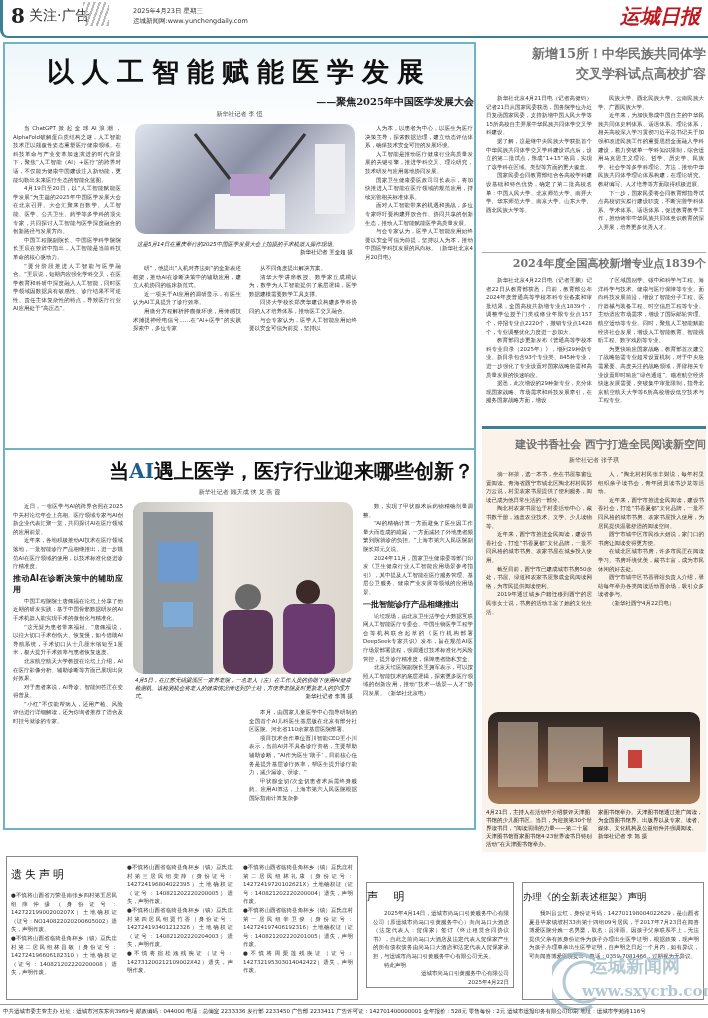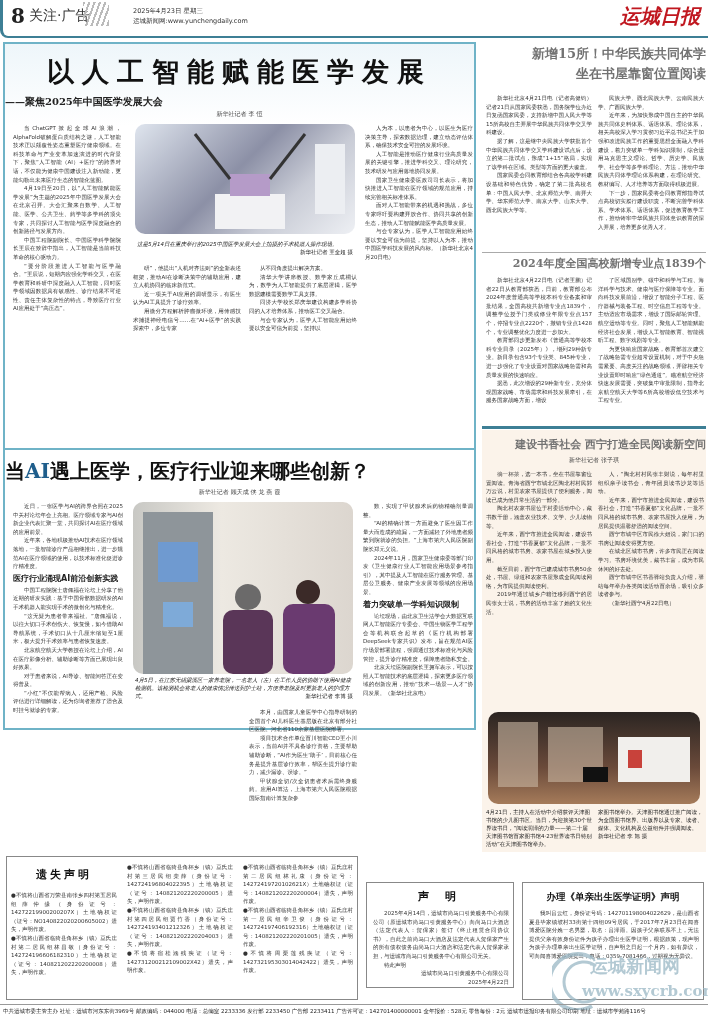--- a/index.html
+++ b/index.html
@@ -3,36 +3,36 @@
 <meta charset="utf-8">
 <style>
 *{box-sizing:border-box;margin:0;padding:0}
 body{width:708px;height:1018px;background:#fff;font-family:"DejaVu Sans",sans-serif;color:#222;overflow:hidden;position:relative}
 .hdr{position:absolute;left:0;top:0;width:708px;height:38px;border-bottom:2px solid #3d7f95;border-left:3px solid #3d7f95;border-bottom-left-radius:8px}
 .pnum{position:absolute;left:8px;top:4px;font-family:"DejaVu Serif",serif;font-weight:bold;font-size:20px}
 .psec{position:absolute;left:26px;top:7px;font-size:14px;color:#333}
 .stripes{position:absolute;left:80px;top:2px;width:26px;height:24px;background:repeating-linear-gradient(110deg,#bbb 0 2px,transparent 2px 5px)}
 .date{position:absolute;left:130px;top:6px;font-size:6.5px;line-height:10px;color:#333}
 .mast{position:absolute;right:8px;top:3px;font-family:Liberation Serif, serif;font-size:20px;color:#c0171f;font-style:italic;font-weight:bold}
-.mainbox{position:absolute;left:3px;top:42px;width:473px;height:688px;border:2px solid #6fb3c7;background:linear-gradient(#eef6fa,#ffffff 12%)}
+.mainbox{position:absolute;left:3px;top:42px;width:473px;height:788px;border:2px solid #6fb3c7;background:linear-gradient(#eef6fa,#ffffff 12%)}
 .t1{position:absolute;left:0;top:10px;width:100%;text-align:center;font-size:27px;font-weight:bold;letter-spacing:8px;color:#111}
-.sub1{position:absolute;left:0;top:51px;width:100%;text-align:left;font-family:"DejaVu Serif",serif;font-size:10px;font-weight:bold}
+.sub1{position:absolute;left:0;top:51px;width:100%;text-align:right;font-family:"DejaVu Serif",serif;font-size:10px;font-weight:bold}
 .by{position:absolute;width:100%;text-align:center;font-size:6px;color:#444}
 .col{position:absolute;font-size:5.5px;line-height:8.6px;color:#333;text-indent:11px;overflow:hidden;text-align:justify}
 .col p{margin:0}
 .col .ttl{text-indent:0;font-size:8px;line-height:11px;font-weight:bold;color:#222;margin:2px 0}
 .photo{position:absolute;border-radius:10px;overflow:hidden}
 .cap{position:absolute;font-size:5.5px;line-height:8px;color:#222;font-style:italic}
 .divider{position:absolute;left:0;width:100%;height:2px;background:#6fb3c7}
-.t2{position:absolute;left:0;top:422px;width:100%;text-align:left;font-family:"DejaVu Serif",serif;font-size:20px;font-weight:bold;color:#111}
+.t2{position:absolute;left:0;top:422px;width:100%;text-align:right;font-family:"DejaVu Serif",serif;font-size:20px;font-weight:bold;color:#111}
 .t2 .ai{color:#1f5e8c}
 .rt{position:absolute;left:482px;width:224px}
 .rhead{text-align:right;font-family:"DejaVu Serif",serif;font-weight:bold;color:#737373}
 .ad{position:absolute;border:1px solid #888;background:#fff}
-.adt{text-align:center;font-weight:bold;color:#111}
+.adt{font-weight:normal;color:#111}
 .ftr{position:absolute;left:0;top:1004px;width:708px;height:14px;border-top:1px solid #999;font-size:5.5px;line-height:13px;padding-left:3px;color:#222;white-space:nowrap;overflow:hidden}
 .wm{position:absolute;right:6px;top:948px;width:150px;height:62px;color:#9ab8c5;opacity:.75}
 </style>
 </head>
 <body>
 
 <div class="hdr">
   <span class="pnum">8</span>
   <span class="psec">关注·广告</span>
   <span class="stripes"></span>
@@ -91,21 +91,21 @@
   <div class="divider" style="top:404px"></div>
 
   <div class="t2" style="top:414px">
     <span>当</span><span class="ai">AI</span><span>遇上医学，医疗行业迎来哪些创新？</span>
   </div>
   <div class="by" style="top:444px">新华社记者  顾天成  侠  龙  燕  霞</div>
 
   <div class="col" style="left:8px;top:458px;width:110px;height:324px">
     <p>近日，一张医学与AI的跨界合照在2025中关村论坛年会上亮相。医疗领域专家与AI创新企业代表汇聚一堂，共同探讨AI在医疗领域的应用前景。</p>
     <p>近年来，各地积极推动AI技术在医疗领域落地，一批智能诊疗产品相继推出，进一步规范AI在医疗领域的使用，以技术标准化促进诊疗精准度。</p>
-    <p class="ttl">医疗行业涌现AI前沿创新实践</p>
+    <p class="ttl">推动AI在诊断决策中的辅助应用</p>
     <p>中国工程院院士唐佩福在论坛上分享了他近期的研发实践：基于中国骨骼数据研发的AI手术机器人能实现手术的微创化与精准化。</p>
     <p>“这无疑为患者带来福祉。”唐佩福说，以往大切口手术创伤大、恢复慢，如今借助AI导航系统，手术切口从十几厘米缩短至1厘米，极大提升手术效率与患者恢复速度。</p>
     <p>北京航空航天大学教授在论坛上介绍，AI在医疗影像分析、辅助诊断等方面已展现出良好效果。</p>
     <p>对于患者来说，AI导诊、智能问答正在变得普及。</p>
     <p>“小红”不仅能帮病人，还用产检、风险评估进行详细解读，还为你询者推荐了适合及时挂号就诊的专家。</p>
   </div>
 
   <div class="photo" style="left:128px;top:458px;width:220px;height:172px;background:linear-gradient(90deg,#c8c8c4,#ede9e2 40%,#dcd6cf)">
     <svg width="220" height="172">
       <rect x="10" y="10" width="70" height="162" fill="#8e959a"></rect>
@@ -124,30 +124,30 @@
 
   <div class="col" style="left:244px;top:664px;width:108px;height:118px">
     <p>本月，由国家儿童医学中心指导研制的全国首个AI儿科医生基层版在北京有部分社区医院、河北省110余家基层医院部署。</p>
     <p>项目技术合作单位百川智能CEO王小川表示，当前AI并不具备诊疗资格，主要帮助辅助诊断，“AI作为医生‘助手’，目前核心任务是提升基层诊疗效率，帮医生提升诊疗能力，减少漏诊、误诊。”</p>
     <p>甲状腺全切/次全切患者术后需终身服药。应用AI算法，上海市第六人民医院根据国际指南计算复杂参</p>
   </div>
   <div class="col" style="left:358px;top:458px;width:110px;height:324px">
     <p>数，实现了甲状腺术后药物精确剂量调整。</p>
     <p>“AI的精确计算一方面避免了医生因工作量大而造成的疏漏，一方面减轻了外地患者频繁到院就诊的负担。”上海市第六人民医院副院长郑元义说。</p>
     <p>2024年11月，国家卫生健康委等部门印发《卫生健康行业人工智能应用场景参考指引》，其中提及人工智能在医疗服务管理、基层公卫服务、健康产业发展等领域的应用场景。</p>
-    <p class="ttl">着力突破单一学科知识限制</p>
+    <p class="ttl">一批智能诊疗产品相继推出</p>
     <p>论坛现场，由北京卫生法学会大数据互联网人工智能医疗专委会、中国生物医学工程学会等机构联合起草的《医疗机构部署DeepSeek专家共识》发布，旨在规范AI医疗场景部署流程，强调通过技术标准化与风险管控，提升诊疗精准度，保障患者隐私安全。</p>
     <p>北京天坛医院副院长王拥军表示，可以按照人工智能技术的底层逻辑，探索更多医疗领域的创新应用，推动“技术—场景—人才”协同发展。（新华社北京电）</p>
   </div>
 </div>
 
 <div class="rt" style="top:44px;height:205px">
   <div class="rhead" style="font-size:13px;line-height:20px">
     <div>新增15所！中华民族共同体学</div>
-    <div>坐在书屋靠窗位置阅读</div>
+    <div>交叉学科试点高校扩容</div>
   </div>
   <div class="col" style="left:4px;top:50px;width:106px;height:152px">
     <p>新华社北京4月21日电（记者高健钧）记者21日从国家民委获悉，国务院学位办近日复函国家民委，支持新增中国人民大学等15所高校自主开展中华民族共同体学交叉学科建设。</p>
     <p>据了解，这是继中央民族大学获批首个中华民族共同体学交叉学科建设试点后，设立的第二批试点，形成“1+15”格局，实现了该学科在区域、类型等方面的更大覆盖。</p>
     <p>国家民委会同教育部结合各高校学科建设基础和特色优势，确定了第二批高校名单：中国人民大学、北京师范大学、南开大学、华东师范大学、南京大学、山东大学、西北民族大学等。</p>
   </div>
   <div class="col" style="left:116px;top:50px;width:106px;height:152px">
     <p>民族大学、西北民族大学、云南民族大学、广西民族大学。</p>
     <p>近年来，为加快形成中国自主的中华民族共同体史料体系、话语体系、理论体系，相关高校深入学习贯彻习近平总书记关于加强和改进民族工作的重要思想全面融入学科建设，着力突破单一学科知识限制，综合运用马克思主义理论、哲学、历史学、民族学、社会学等多学科理论、方法，推动中华民族共同体学理论体系构建，在理论研究、教材编写、人才培养等方面取得积极进展。</p>
     <p>下一步，国家民委将会同教育部指导试点高校切实履行建设职责，不断完善学科体系、学术体系、话语体系，促进教育教学工作，推动铸牢中华民族共同体意识教育的深入开展，培养更多优秀人才。</p>
@@ -225,21 +225,21 @@
   <div class="adt" style="font-size:11px;margin-top:6px;letter-spacing:6px">声    明</div>
   <div class="col" style="left:6px;top:26px;width:136px;height:90px">
     <p>2025年4月14日，运城市尚马口引黄服务中心有限公司（原运城市尚马口引黄服务中心）向尚马口大酒店（法定代表人：贺保家）签订《终止租赁合同协议书》，自此之前尚马口大酒店及法定代表人贺保家产生的所有债权债务由尚马口大酒店和法定代表人贺保家承担，与运城市尚马口引黄服务中心有限公司无关。</p>
     <p>特此声明</p>
     <p style="text-align:right">运城市尚马口引黄服务中心有限公司</p>
     <p style="text-align:right">2025年4月22日</p>
   </div>
 </div>
 
 <div class="ad" style="left:522px;top:882px;width:182px;height:118px">
-  <div class="adt" style="font-size:9.5px;margin-top:8px">办理《单亲出生医学证明》声明</div>
+  <div class="adt" style="font-size:9.5px;margin-top:8px">办理《的全新表述框架》声明</div>
   <div class="col" style="left:6px;top:26px;width:170px;height:90px">
     <p>我叫吕云红，身份证号码：142701198004022629，是山西省夏县毕家镇坡村33街第十四组09号居民，于2017年7月23日在闻喜博爱医院分娩一名男婴，取名：吕泽雨。因孩子父亲联系不上，无法提供父亲有效身份证件为孩子办理出生医学证明，根据政策，现声明为孩子办理单亲出生医学证明，自声明之日起一个月内，如有异议，可向闻喜博爱医院提出，电话：0359-7081466，过期视为无异议。</p>
   </div>
 </div>
 
 <div class="wm">
   <svg width="150" height="62">
     <path d="M40 10 A28 28 0 1 0 40 58" fill="none" stroke="#9ab8c5" stroke-width="4"></path>
     <path d="M44 18 A20 20 0 1 0 44 50" fill="none" stroke="#9ab8c5" stroke-width="3"></path>
   </svg>

